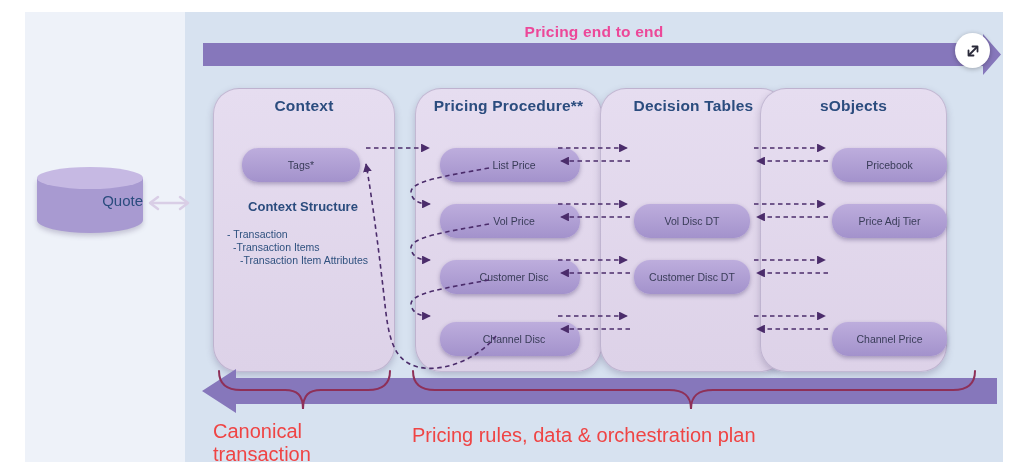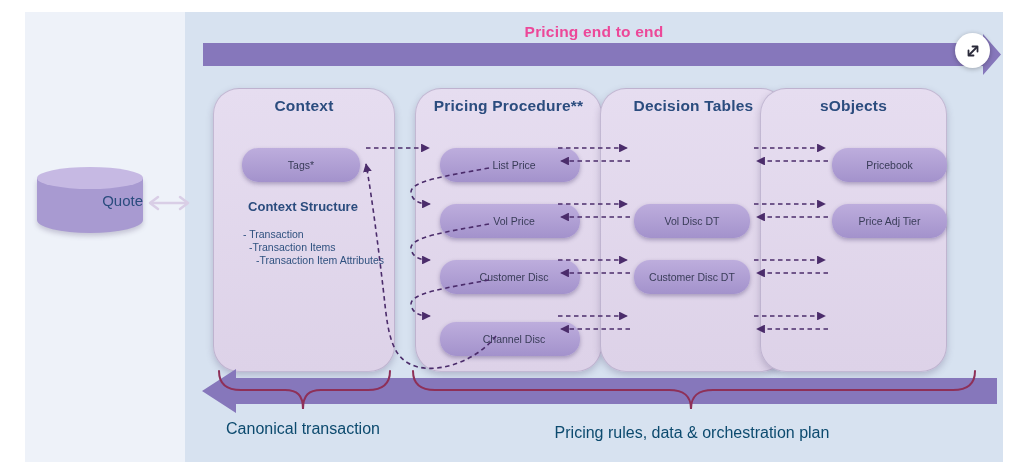--- a/index.html
+++ b/index.html
@@ -27,25 +27,25 @@
        display:flex;align-items:center;justify-content:center;
        font-size:10.5px;color:#393c58;margin-top:15px;}
   .n-ctx{left:242px;width:118px;}
   .n-pp{left:440px;width:132px;padding-left:8px;}
   .n-dt{left:634px;width:116px;}
   .n-so{left:832px;width:115px;}
   .r1{top:133px}.r2{top:189px}.r3{top:245px}.r4{top:307px}
   
   .ctx-subtitle{position:absolute;left:213px;top:199px;width:180px;text-align:center;
        font-size:13px;font-weight:bold;color:#2b4c7e;}
-  .ctx-items{position:absolute;left:227px;top:228px;font-size:10.5px;color:#2f517f;line-height:13px;margin-left:16px;}
+  .ctx-items{position:absolute;left:227px;top:228px;font-size:10.5px;color:#2f517f;line-height:13px;}
   .ctx-item-2{margin-left:6px;}
   .ctx-item-3{margin-left:13px;}
   
-  .footer-label{position:absolute;font-size:16px;color:#0c4a6e;text-align:center;}
+  .footer-label{position:absolute;font-size:20px;color:#ef4444;}
   .fl-left{left:213px;top:420px;width:180px;}
   .fl-right{left:412px;top:424px;width:560px;}
   
   .cylinder{position:absolute;left:37px;top:167px;width:106px;height:66px;}
   .cyl-body{position:absolute;left:0;top:11px;width:106px;height:55px;background:#a89ad1;
        border-radius:0 0 50% 50% / 0 0 13px 13px;box-shadow:0 3px 5px rgba(100,90,130,.3);}
   .cyl-top{position:absolute;left:0;top:0;width:106px;height:22px;background:#c6b9e3;border-radius:50%;}
   .cyl-label{position:absolute;left:0;top:25px;width:106px;text-align:right;
        font-size:15px;color:#2b4c7e;}
   
@@ -95,20 +95,21 @@
   <div class="node n-pp r1">List Price</div>
   <div class="node n-pp r2">Vol Price</div>
   <div class="node n-pp r3">Customer Disc</div>
   <div class="node n-pp r4">Channel Disc</div>
 
   <div class="node n-dt r2">Vol Disc DT</div>
   <div class="node n-dt r3">Customer Disc DT</div>
 
   <div class="node n-so r1">Pricebook</div>
   <div class="node n-so r2">Price Adj Tier</div>
+  <div class="node n-so r4">Channel Price</div>
 
   <div class="footer-label fl-left">Canonical transaction</div>
   <div class="footer-label fl-right">Pricing rules, data &amp; orchestration plan</div>
 
   <svg class="overlay" width="1024" height="474" viewBox="0 0 1024 474">
     <defs>
       <marker id="arr" viewBox="0 0 10 10" refX="9" refY="5" markerWidth="5.5" markerHeight="5.5" orient="auto-start-reverse">
         <path d="M0,0 L10,5 L0,10 Z" fill="#4b2c6b"></path>
       </marker>
     </defs>

